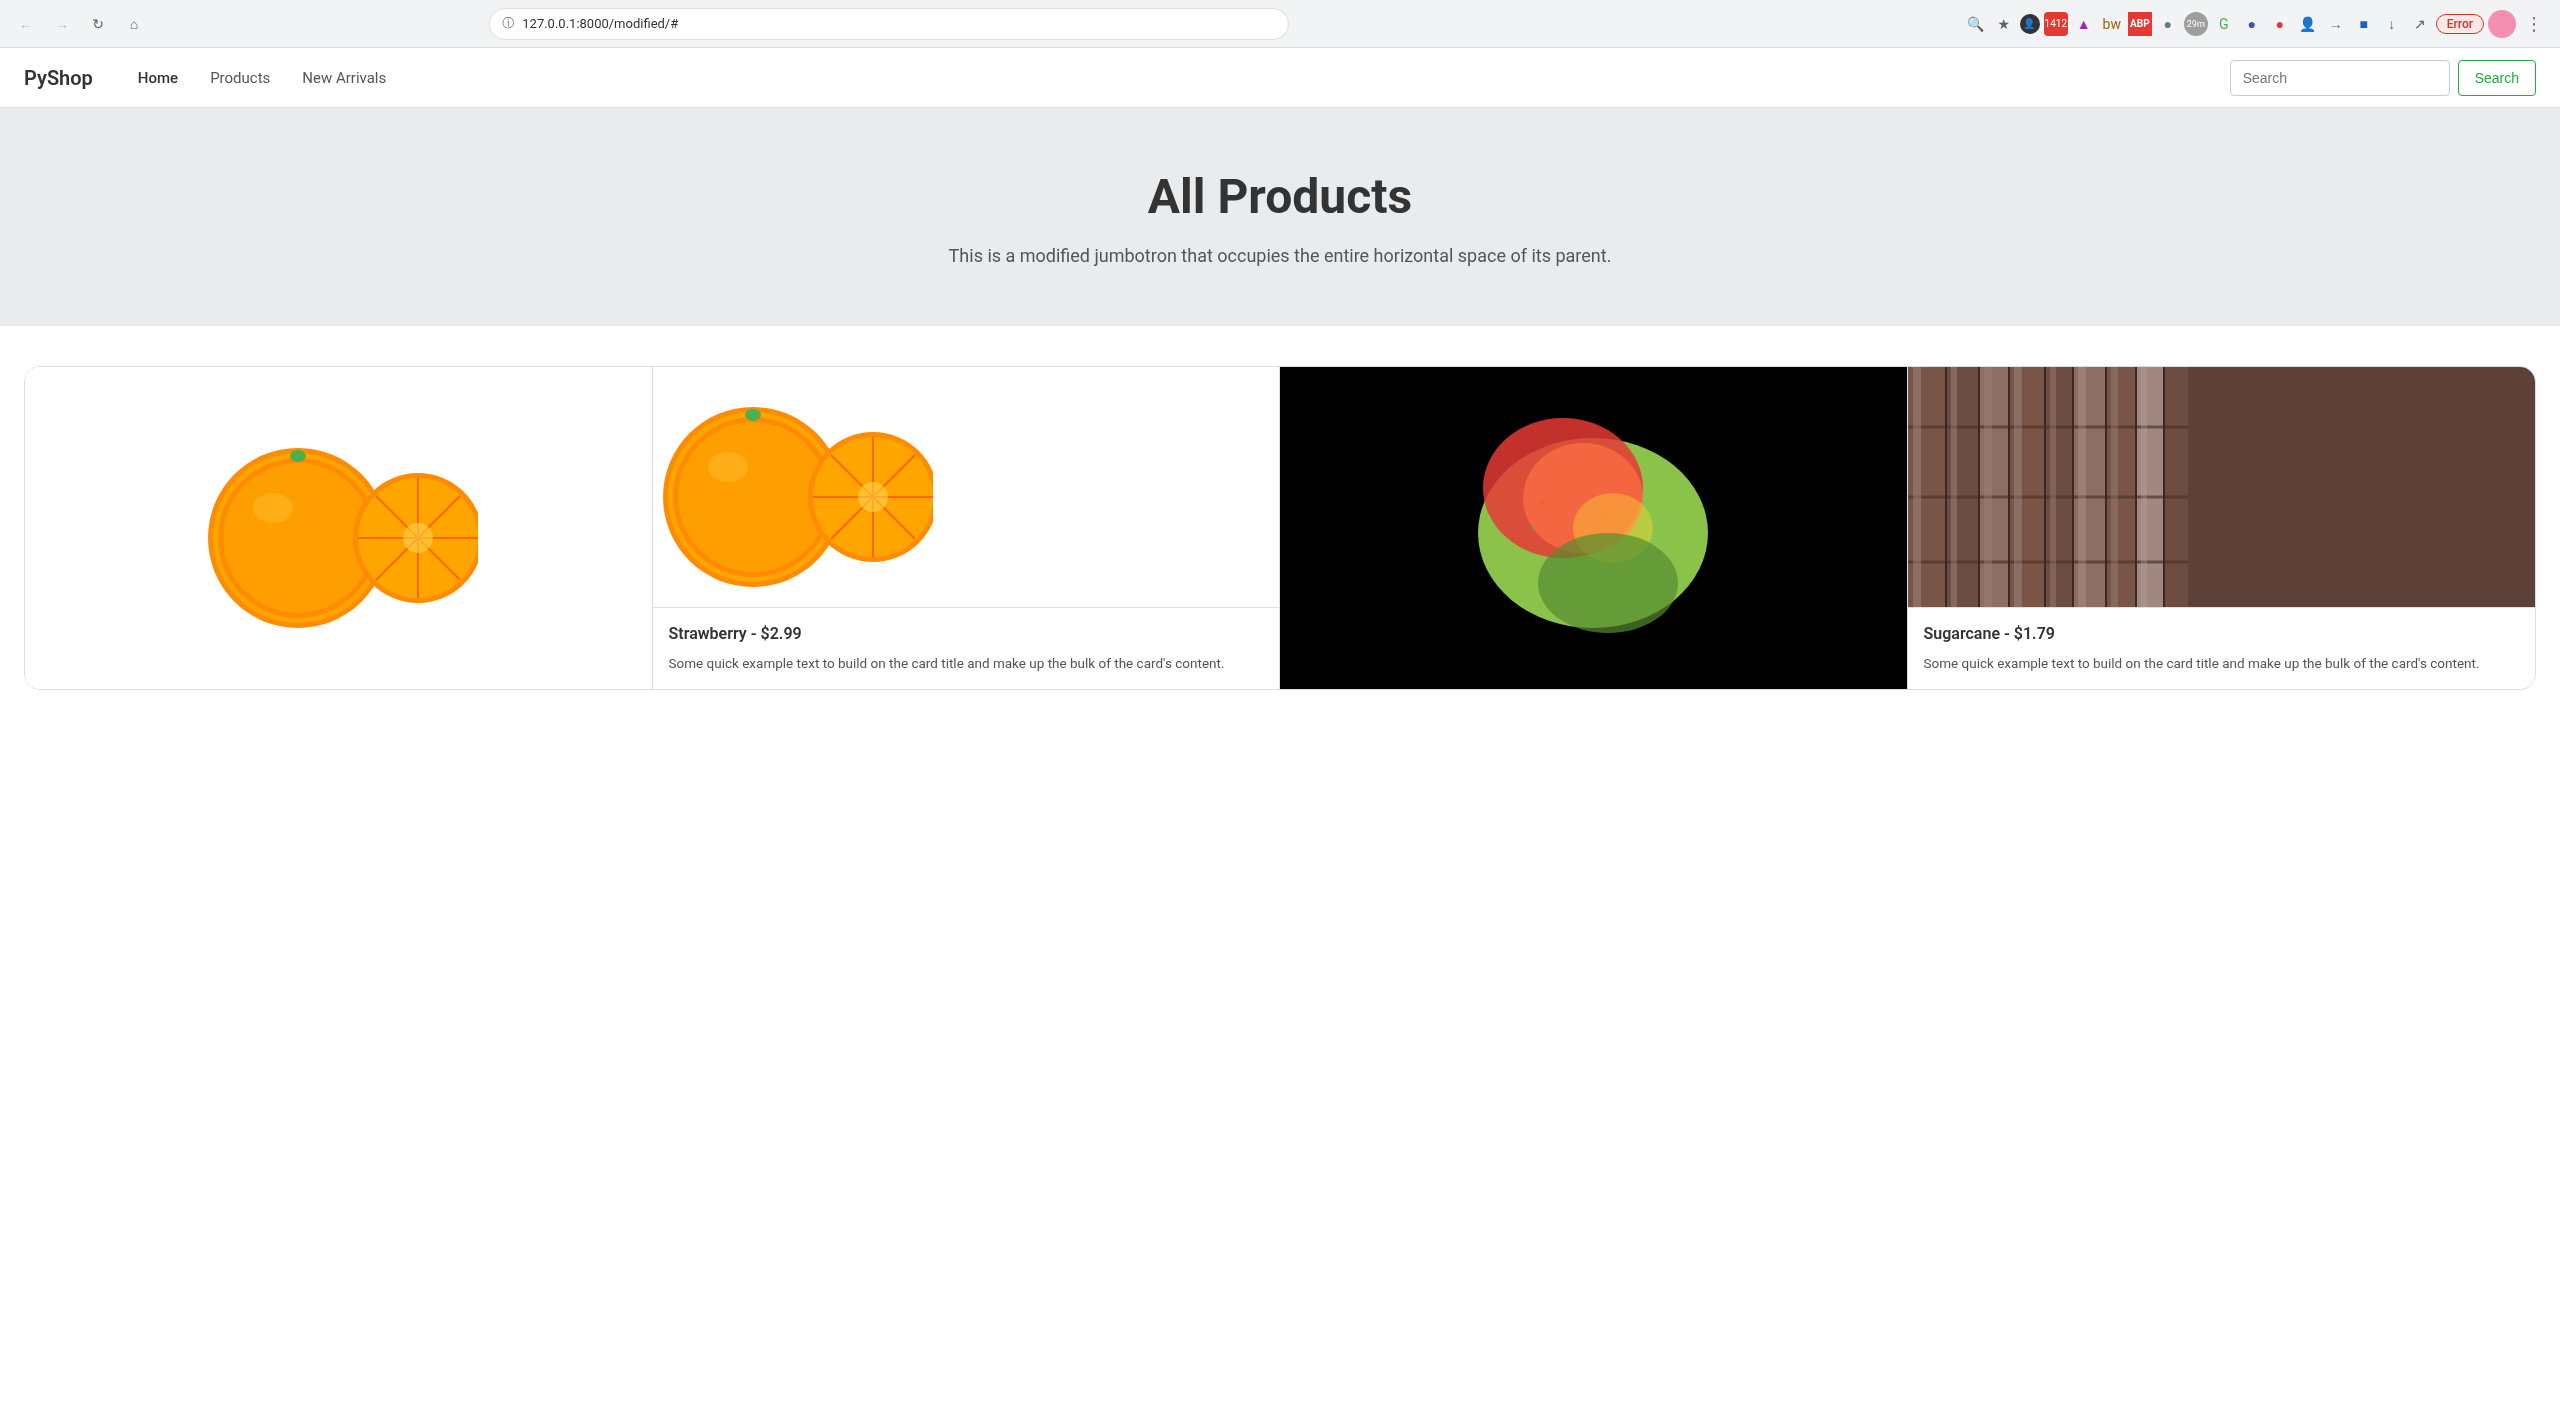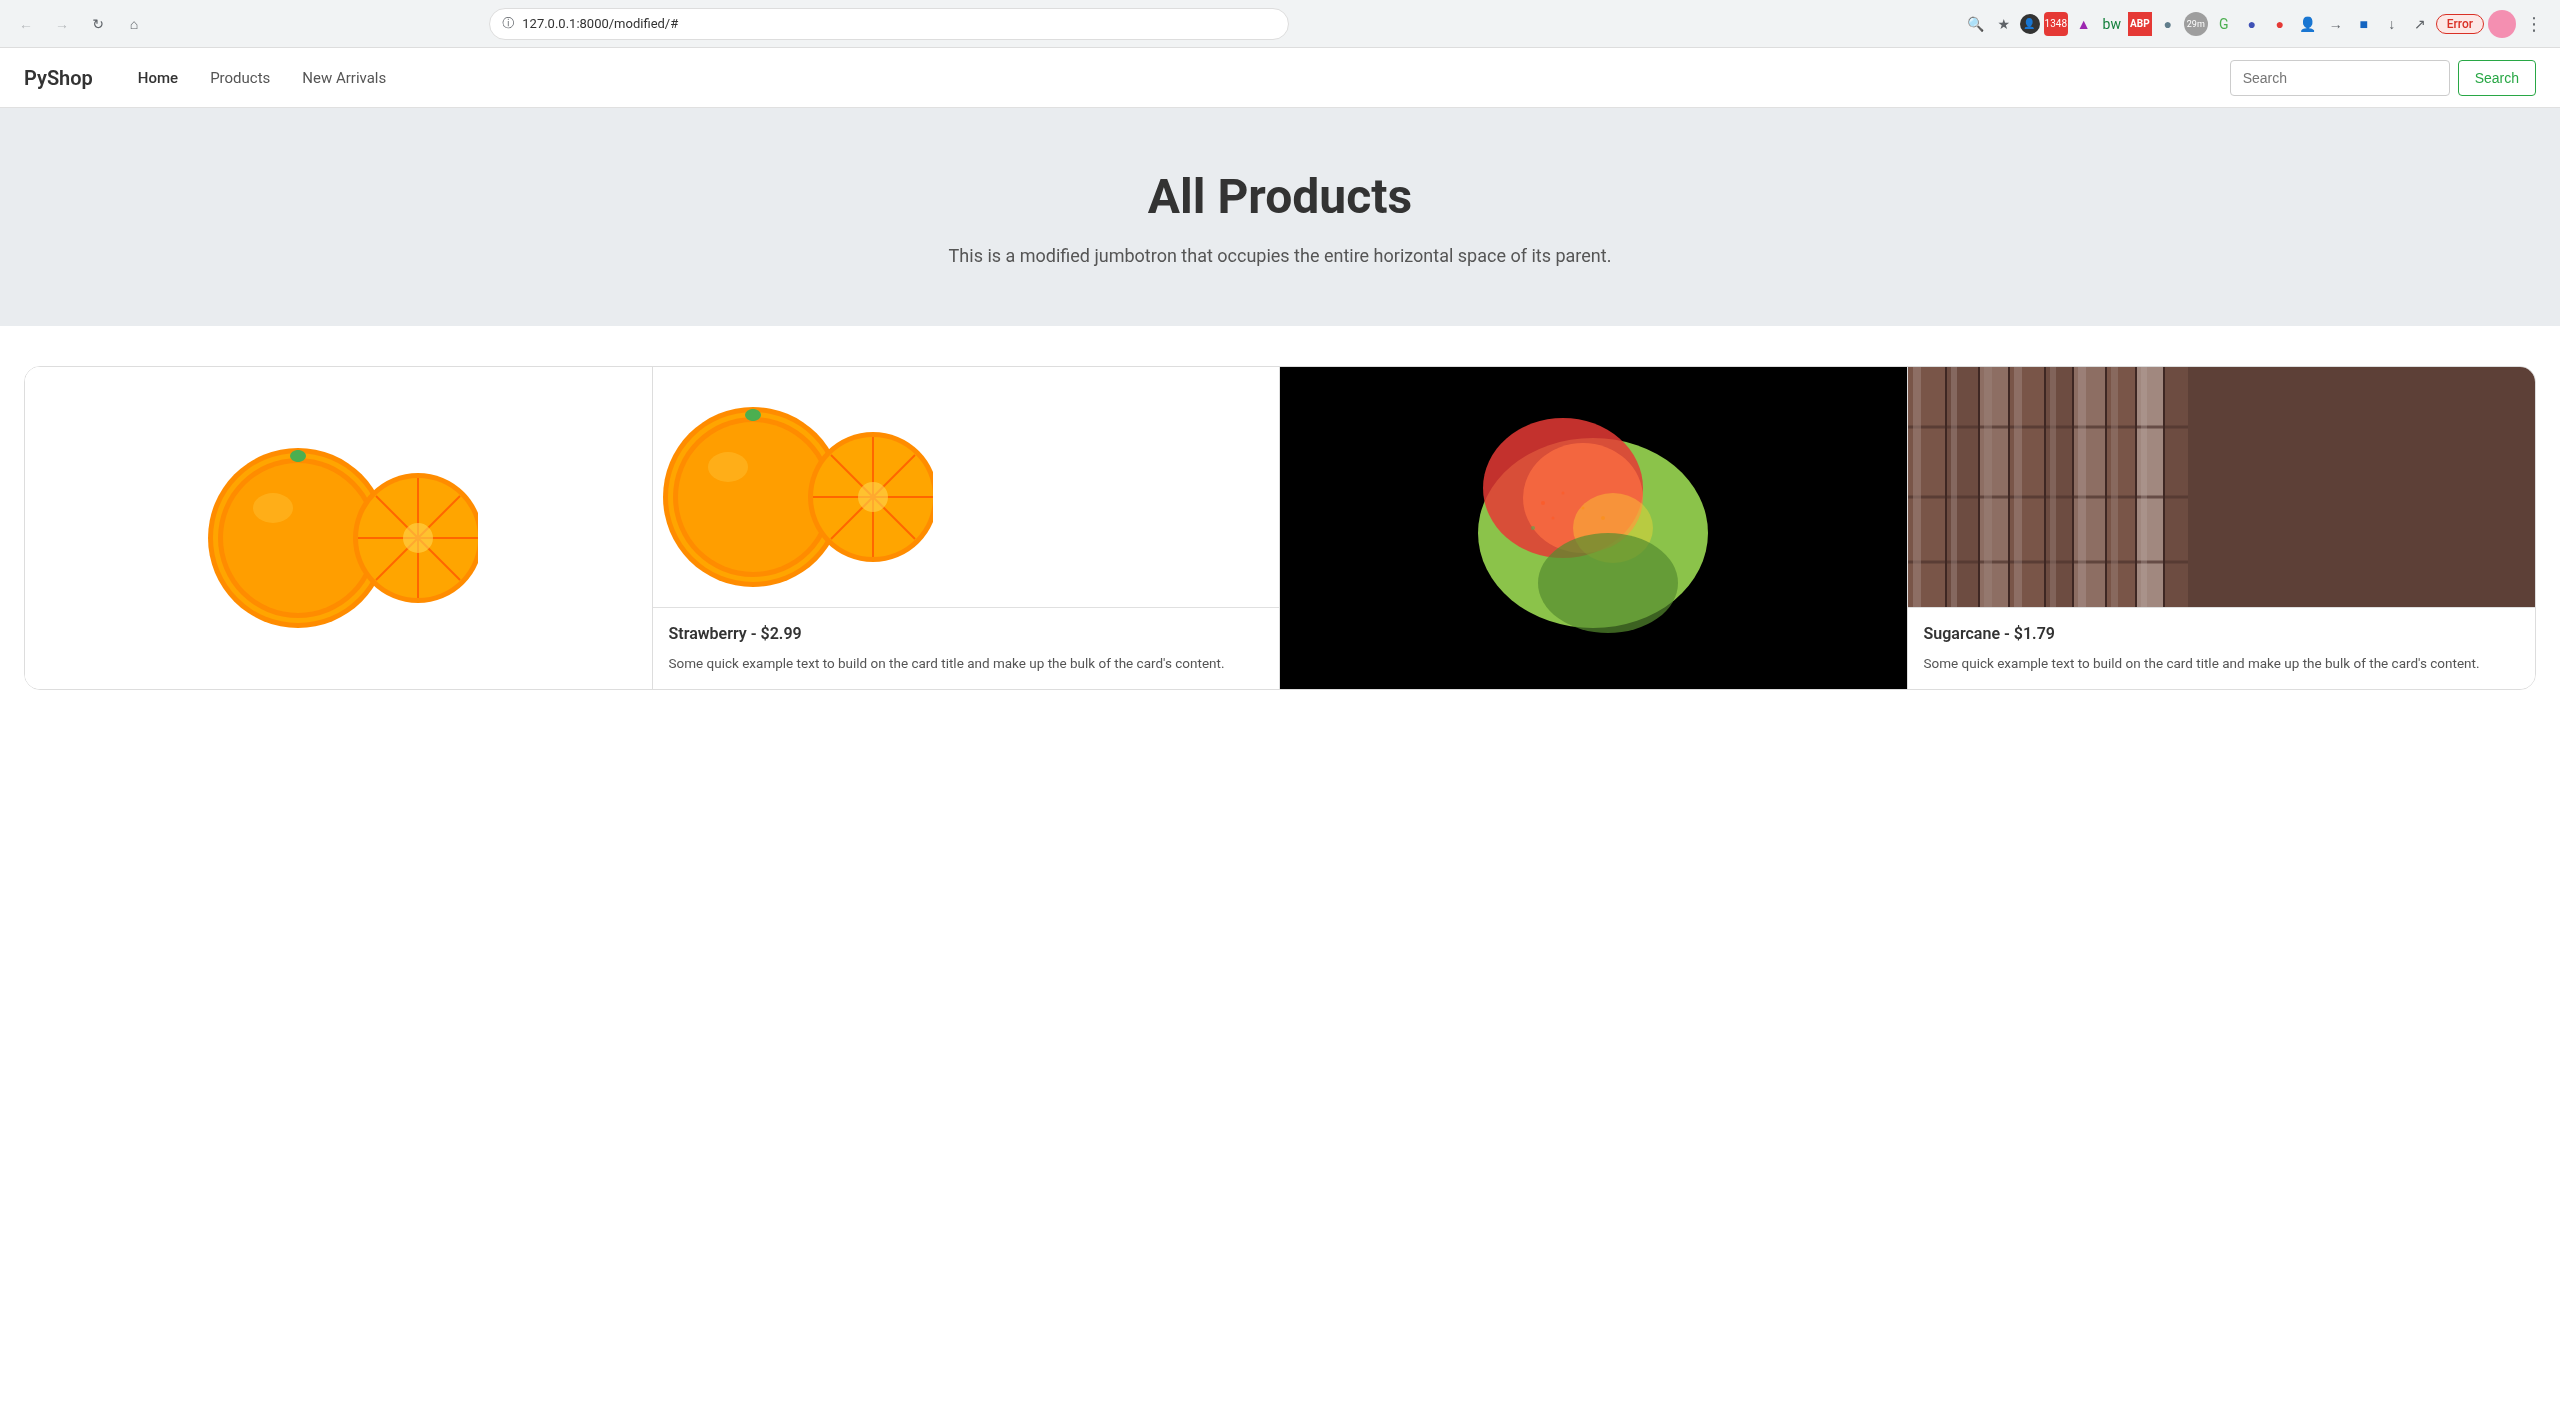--- a/index.html
+++ b/index.html
@@ -283,23 +283,23 @@
 
   <div class="browser-address-bar">
     <span class="lock-icon">ⓘ</span>
     <span class="browser-address-text">127.0.0.1:8000/modified/#</span>
   </div>
 
   <div class="browser-toolbar-right">
     <div class="ext-icon" style="font-size:14px; color:#5f6368;">🔍</div>
     <div class="ext-icon" style="font-size:14px; color:#5f6368;">★</div>
     <div class="ext-icon" style="background:#333; border-radius:50%; width:20px; height:20px; font-size:10px; color:#fff;">👤</div>
-    <div class="ext-icon" style="background:#e53935; border-radius:4px; padding:2px 4px; font-size:10px; color:#fff;">1348</div>
+    <div class="ext-icon" style="background:#e53935; border-radius:4px; padding:2px 4px; font-size:10px; color:#fff;">1412</div>
     <div class="ext-icon" style="color:#9c27b0; font-size:14px;">▲</div>
-    <div class="ext-icon" style="font-size:14px; color:#15803d;">bw</div>
+    <div class="ext-icon" style="font-size:14px; color:#a16207;">bw</div>
     <div class="ext-icon" style="background:#e53935; border-radius:0; padding:1px 4px; font-size:10px; color:#fff;font-weight:bold;">ABP</div>
     <div class="ext-icon" style="color:#607d8b; font-size:14px;">●</div>
     <div class="ext-icon" style="background:#9e9e9e; border-radius:50%; padding:2px 4px; font-size:9px; color:#fff;">29m</div>
     <div class="ext-icon" style="color:#4caf50; font-size:14px;">G</div>
     <div class="ext-icon" style="color:#3f51b5; font-size:14px;">●</div>
     <div class="ext-icon" style="color:#e53935; font-size:14px;">●</div>
     <div class="ext-icon" style="font-size:14px;">👤</div>
     <div class="ext-icon" style="color:#5f6368; font-size:14px;">→</div>
     <div class="ext-icon" style="color:#1565c0; font-size:14px;">■</div>
     <div class="ext-icon" style="color:#5f6368; font-size:14px;">↓</div>

